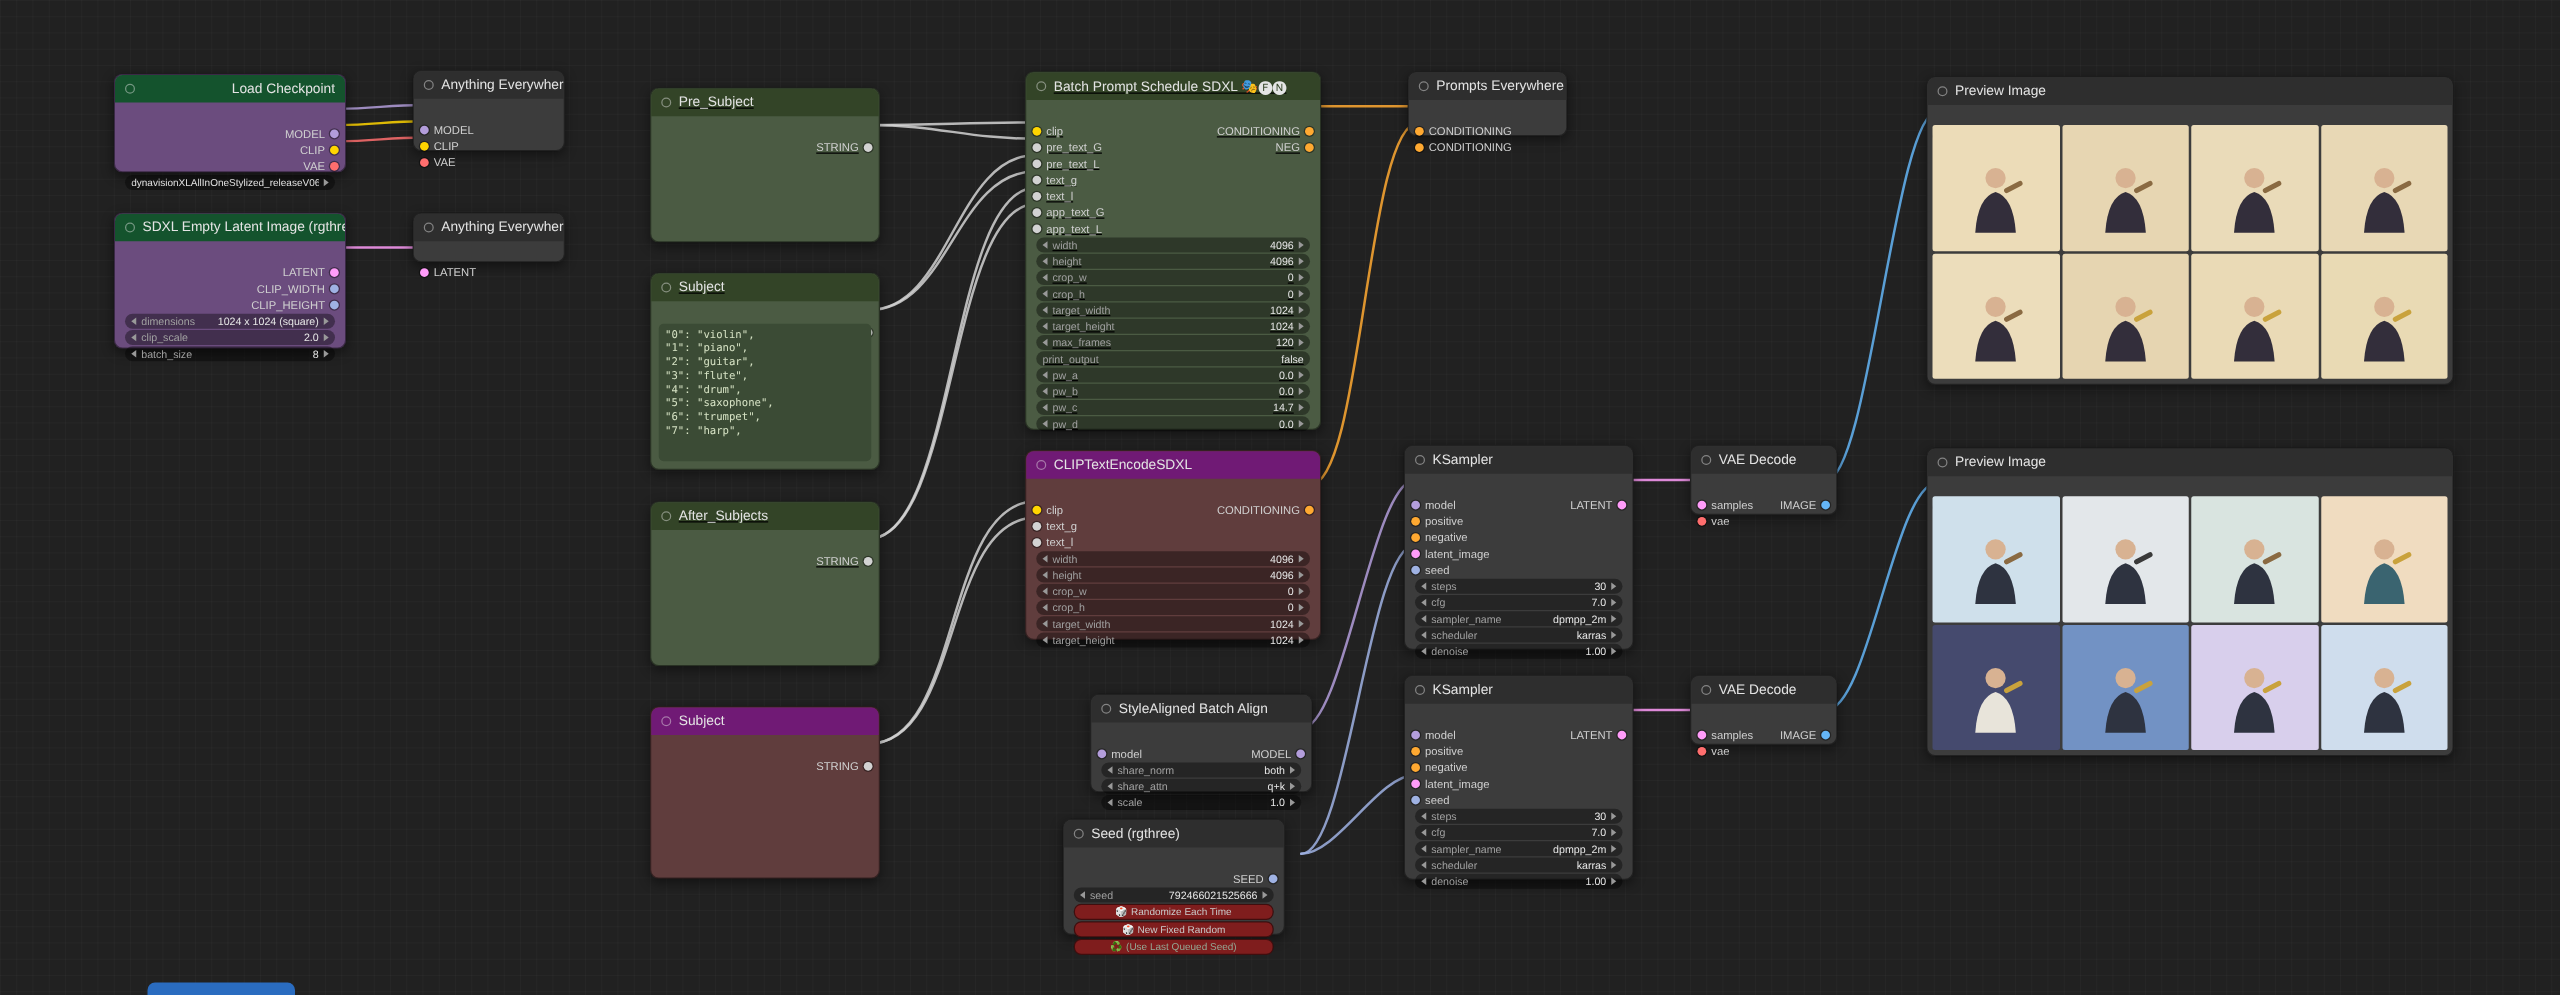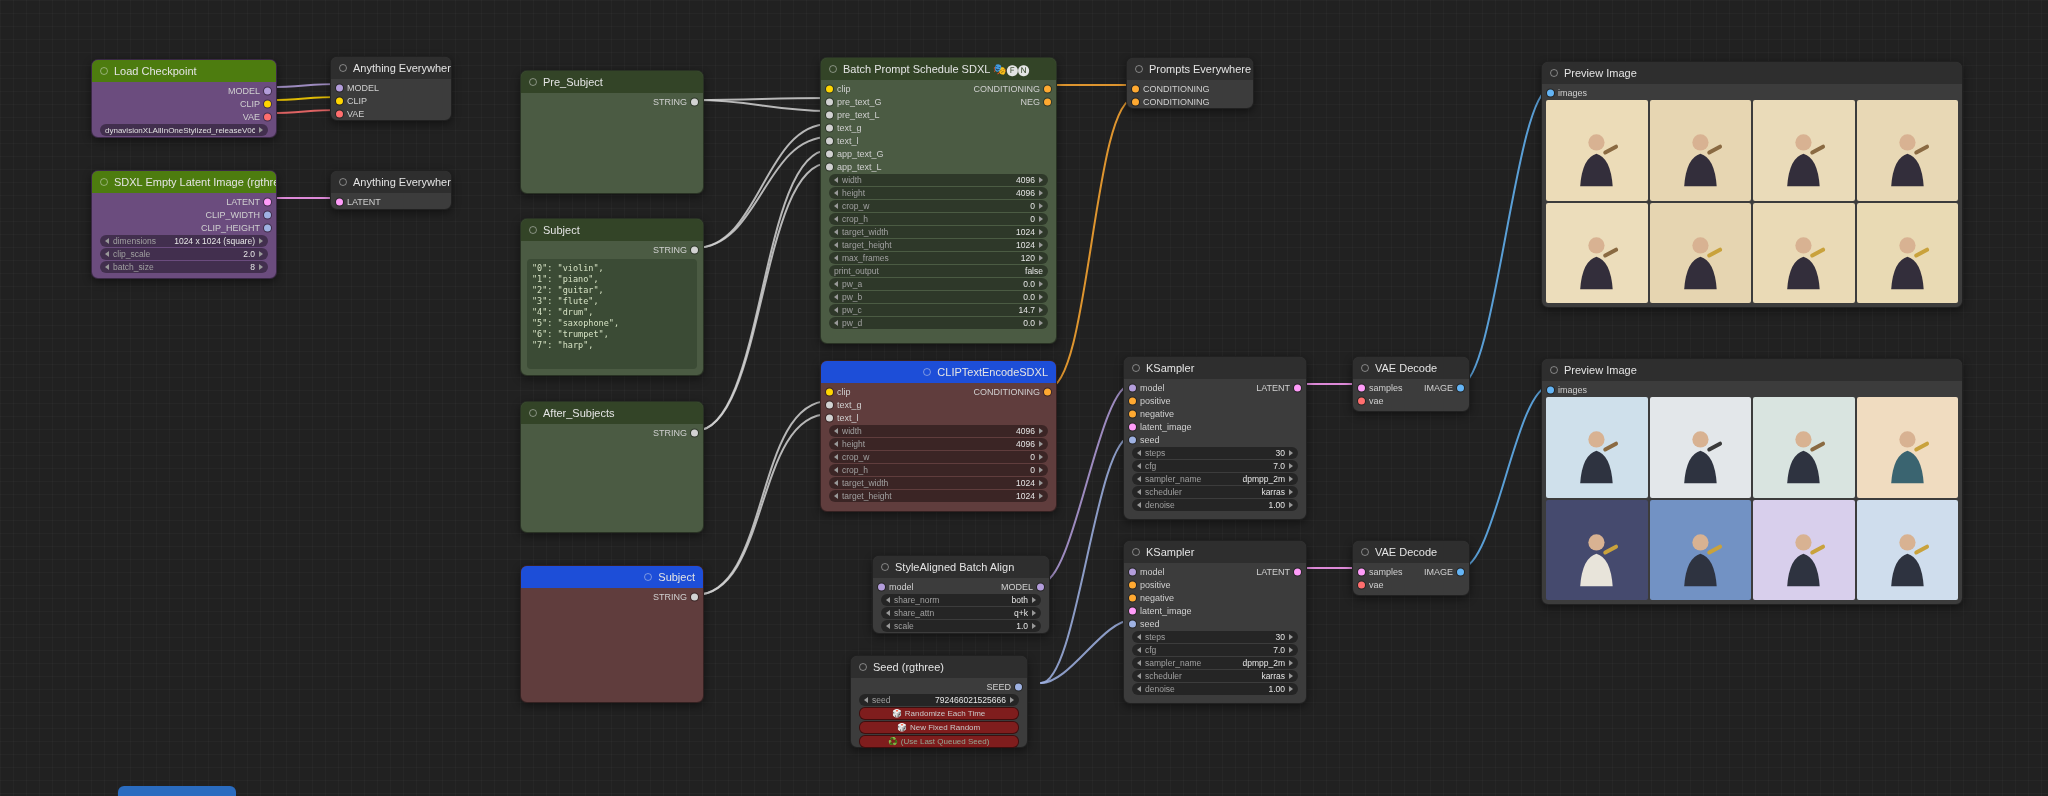--- a/index.html
+++ b/index.html
@@ -9,42 +9,42 @@
                      linear-gradient(90deg,rgba(255,255,255,.025) 1px,transparent 1px);
     background-size:13px 13px;
     font-family:"Liberation Sans",sans-serif;}
   #links{position:absolute;left:0;top:0;z-index:1;}
   #links path{fill:none;stroke-width:2;stroke-linecap:round;opacity:.85;}
   .node{position:absolute;z-index:2;border-radius:7px;border:1px solid rgba(0,0,0,.45);
     box-shadow:0 3px 9px rgba(0,0,0,.45);box-sizing:border-box;}
   .title{height:22px;border-radius:6px 6px 0 0;display:flex;align-items:center;gap:6px;
     padding:0 8px;font-size:11px;color:#e4e4e4;white-space:nowrap;overflow:hidden;}
   .cdot{width:8px;height:8px;border-radius:50%;border:1.5px solid rgba(235,235,235,.45);flex:none;box-sizing:border-box;}
-  .slots{padding-top:2px;}
+  .slots{padding-top:18px;}
   .row{height:13px;display:flex;align-items:center;position:relative;font-size:9px;color:#d0d0d0;}
   .dot{width:7px;height:7px;border-radius:50%;position:absolute;top:50%;transform:translateY(-50%);
     box-shadow:0 0 0 1px rgba(0,0,0,.4);}
   .dot.l{left:5px;} .dot.r{right:5px;}
   .lbl-l{margin-left:16px;} .lbl-r{margin-left:auto;margin-right:16px;}
   .widget{height:12px;margin:1px 8px;background:rgba(0,0,0,.38);border-radius:6px;
     display:flex;align-items:center;gap:4px;padding:0 5px;font-size:8.5px;color:#b5b5b5;}
   .wname{color:#a0a0a0;white-space:nowrap;} .wval{margin-left:auto;color:#e6e6e6;white-space:nowrap;}
   .wfile{flex:1;overflow:hidden;white-space:nowrap;font-size:8px;color:#e0e0e0;}
   .arrL{width:0;height:0;border-style:solid;border-width:3px 4px 3px 0;border-color:transparent #999 transparent transparent;flex:none;}
   .arrR{width:0;height:0;border-style:solid;border-width:3px 0 3px 4px;border-color:transparent transparent transparent #999;flex:none;}
   .btn{height:11px;margin:1px 8px;background:#7f1d1d;border:1px solid rgba(0,0,0,.5);border-radius:6px;
     font-size:8px;color:#c9c9c9;display:flex;align-items:center;justify-content:center;}
   .btn.muted{color:#94a894;}
   .ta{position:absolute;left:6px;right:6px;top:40px;bottom:6px;border-radius:4px;padding:4px 5px;
     font-family:"DejaVu Sans Mono",monospace;font-size:8.5px;line-height:11px;
     white-space:pre-wrap;overflow:hidden;}
-  .n-purple{background:#6b4c7e;} .n-purple .title{background:#4d7c0f;}
-  .n-green{background:#4b5b43;}  .n-green .title{background:#334427;}
+  .n-purple{background:#6b4c7e;} .n-purple .title{background:#14532d;justify-content:space-between;}
+  .n-green{background:#4b5b43;text-decoration:underline;}  .n-green .title{background:#334427;}
   .n-green .ta{background:#3b4b35;color:#d6e2c4;}
-  .n-red{background:#603d3d;}    .n-red .title{background:#1d4ed8;justify-content:flex-end;}
+  .n-red{background:#603d3d;}    .n-red .title{background:#701a75;}
   .n-red .ta{background:#4c2f2f;color:#e3cccc;}
   .n-gray{background:#3c3c3c;}   .n-gray .title{background:#2e2e2e;}
   .grid{position:absolute;left:4px;right:4px;top:38px;bottom:4px;display:grid;
     grid-template-columns:repeat(4,1fr);grid-template-rows:repeat(2,1fr);gap:2px;}
   .tile{border-radius:2px;overflow:hidden;display:flex;align-items:flex-end;justify-content:center;}
   .tile svg{width:60%;height:85%;}
   .chip{position:absolute;background:#2a6cc0;border-radius:6px 6px 0 0;z-index:3;}
 </style>
 </head>
 <body>

